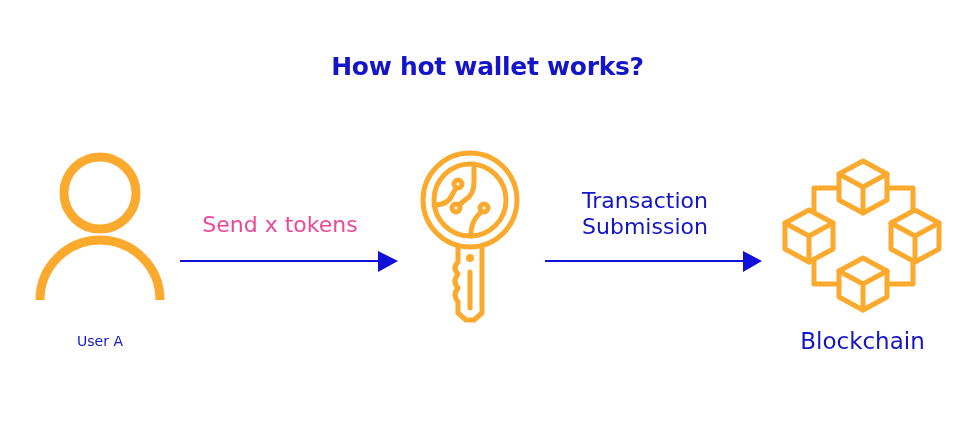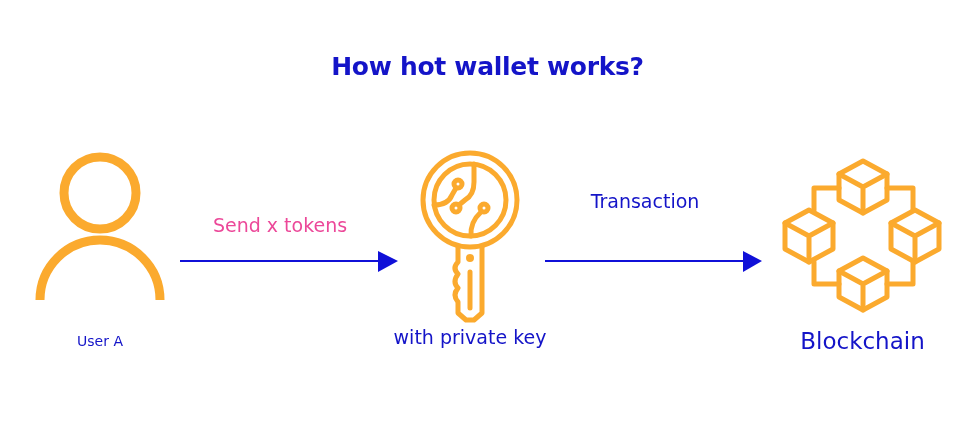--- a/index.html
+++ b/index.html
@@ -1,20 +1,20 @@
 <!DOCTYPE html>
 <html><head>
   <meta charset="utf-8">
   <style>
     html, body { margin: 0; padding: 0; background: #ffffff; }
     body { width: 975px; height: 438px; position: relative; overflow: hidden;
            font-family: "DejaVu Sans", "Liberation Sans", sans-serif; }
     .title { position: absolute; left: 0; width: 975px; top: 52px; text-align: center;
              font-size: 25px; font-weight: bold; letter-spacing: -0.3px; }
-    .label { position: absolute; text-align: center; font-size: 19px; line-height: 26px; }
+    .label { position: absolute; text-align: center; font-size: 22px; line-height: 26px; }
     svg.diagram { position: absolute; left: 0; top: 0; }
   </style>
 </head>
 <body>
 
 <div class="title" style="color:#1414c8;">How hot wallet works?</div>
 
 <svg class="diagram" width="975" height="438" viewBox="0 0 975 438">
 
   <g fill="none" stroke="#fbaa2e" stroke-width="9">
@@ -71,21 +71,21 @@
     <path d="M 887 188 L 913 188 L 913 210"></path>
     <path d="M 839 284 L 814 284 L 814 262"></path>
     <path d="M 887 284 L 913 284 L 913 262"></path>
   </g>
 </svg>
 
 <div class="label" style="left:180px; width:200px; top:212px; color:#ec4899;">Send x tokens</div>
 
 <div class="label" style="left:545px; width:200px; top:188px; color:#1414c8;">
   <div>Transaction</div>
+  <div>Submission</div>
 </div>
 
 <div class="label" style="left:40px; width:120px; top:328px; font-size:14px; color:#1414c8;">User A</div>
 
 <div class="label" style="left:340px; width:260px; top:324px; color:#1414c8;">
-  <div>with private key</div>
 </div>
 
 <div class="label" style="left:790px; width:145px; top:328px; font-size:23px; color:#1414c8;">Blockchain</div>
 
 </body></html>

